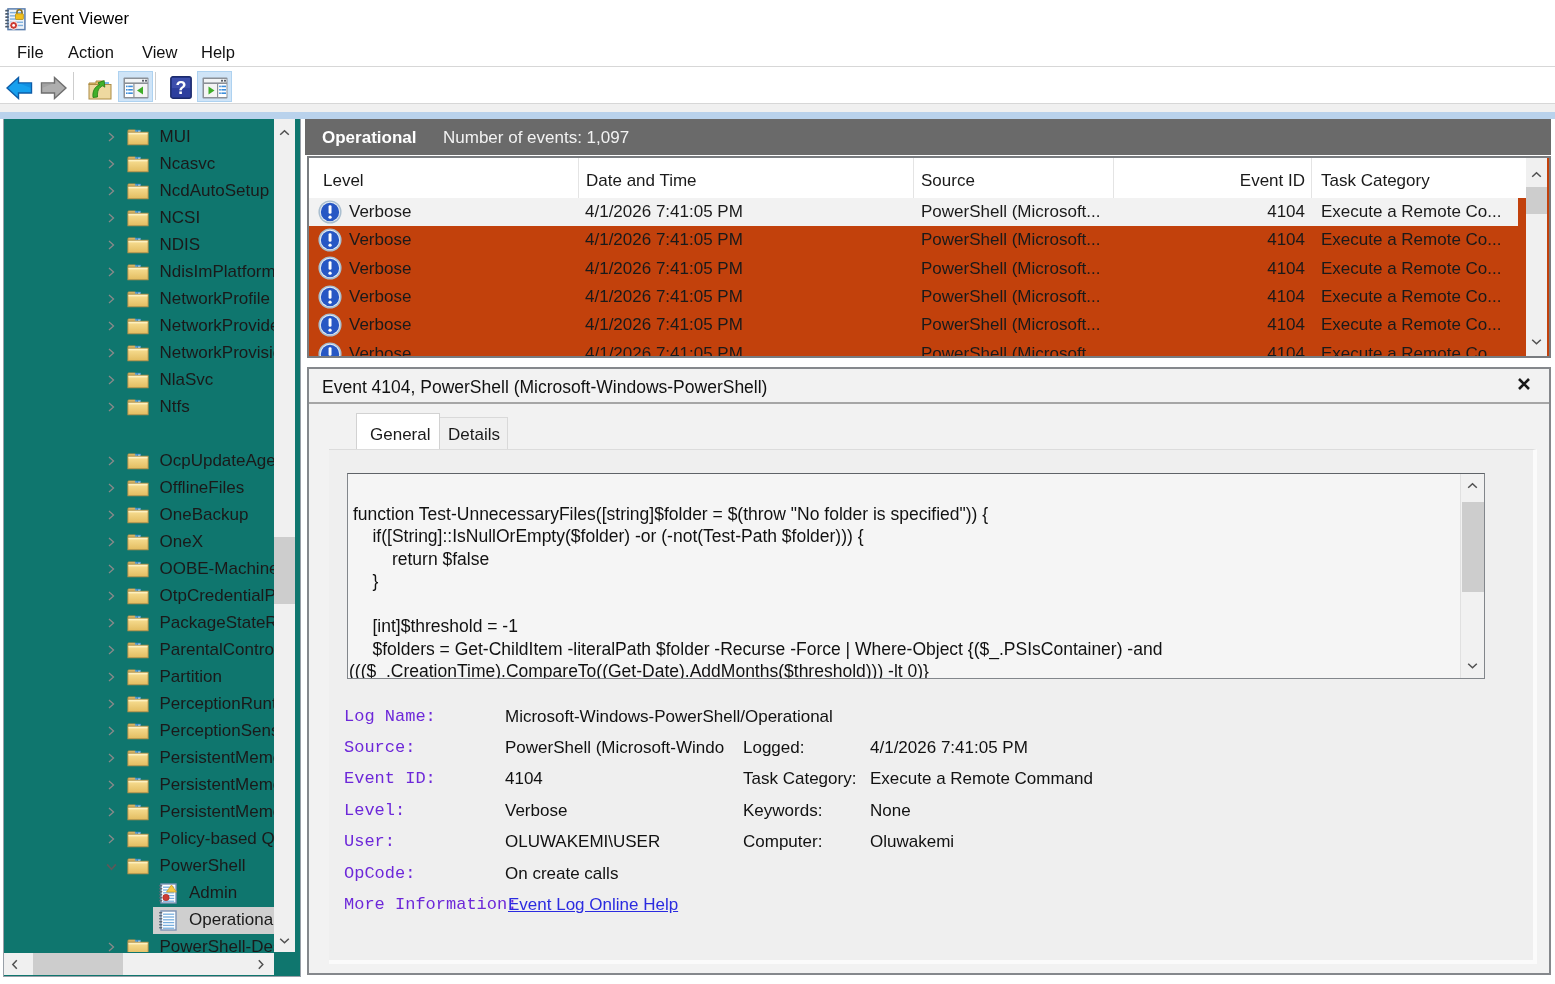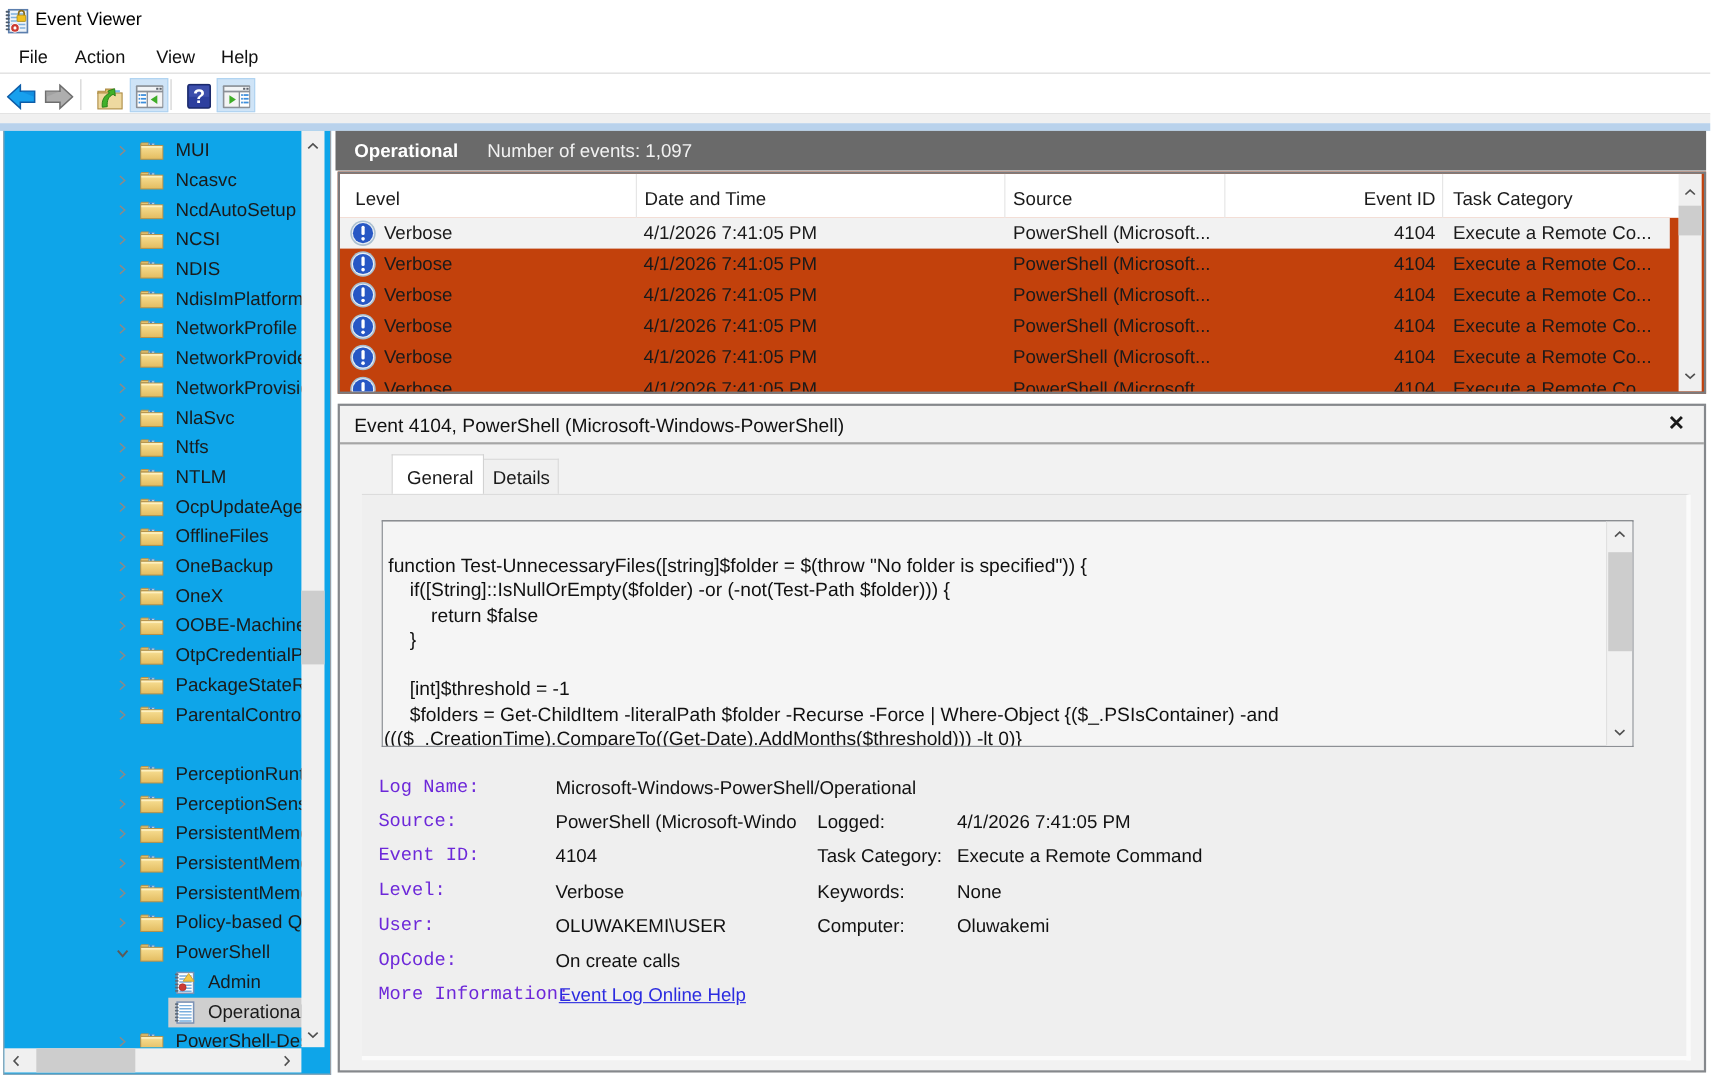--- a/index.html
+++ b/index.html
@@ -16,21 +16,21 @@
 #menubar { position:absolute; left:0; top:40px; width:100%; height:27px; background:#fff; border-bottom:1px solid #d7d7d7; font-size:16.5px; color:#111; }
 #menubar span { position:absolute; top:3px; }
 #toolbar { position:absolute; left:0; top:68px; width:100%; height:36px; background:#fff; border-bottom:1px solid #d7d7d7; }
 .tsep { position:absolute; top:4px; width:1px; height:28px; background:#cdcdcd; }
 .tbtn-hl { position:absolute; top:3px; width:35px; height:31px; background:#cfe4f7; border:1px solid #aed2f0; }
 #graystrip { position:absolute; left:0; top:104px; width:100%; height:8px; background:#f0f0f0; }
 #bluebar { position:absolute; left:0; top:112px; width:100%; height:7px; background:#b9d2ec; }
 
 
 #tree { position:absolute; left:3px; top:119px; width:298px; height:858px;
-  background:#0ea5e9; border:1px solid #99a0a8; border-top:none; }
+  background:#0f766e; border:1px solid #99a0a8; border-top:none; }
 #treerows { position:absolute; left:0; top:0; width:271px; height:833px; overflow:hidden; }
 .trow { position:absolute; left:0; height:27px; width:271px; font-size:17px; }
 .trow .chev { position:absolute; left:102px; top:8px; }
 .trow .fold { position:absolute; left:123px; top:4.5px; }
 .trow .logi { position:absolute; left:153.5px; top:3px; }
 .trow .tt { position:absolute; left:155.5px; top:3.4px; white-space:nowrap; }
 .trow .tt2 { position:absolute; left:185px; top:3.4px; white-space:nowrap; }
 .trow.sel { background:#cfcfcf; left:148.5px; width:122.5px; }
 .trow.sel .logi { left:5px; }
 .trow.sel .tt2 { left:36.5px; }
@@ -342,29 +342,20 @@
       </div>
 <div class="trow" style="top:274.5px">
         <svg class="chev" width="10" height="10" viewBox="0 0 10 10">
           <path d="M3 1 L7.5 5 L3 9" fill="none" stroke="#8a8a8a" stroke-width="1.3"></path>
         </svg>
         <svg class="fold" width="22" height="18" viewBox="0 0 22 18">
           <use href="#folder"></use>
         </svg>
         <span class="tt">Ntfs</span>
       </div>
-<div class="trow" style="top:301.5px">
-        <svg class="chev" width="10" height="10" viewBox="0 0 10 10">
-          <path d="M3 1 L7.5 5 L3 9" fill="none" stroke="#8a8a8a" stroke-width="1.3"></path>
-        </svg>
-        <svg class="fold" width="22" height="18" viewBox="0 0 22 18">
-          <use href="#folder"></use>
-        </svg>
-        <span class="tt">NTLM</span>
-      </div>
 <div class="trow" style="top:328.5px">
         <svg class="chev" width="10" height="10" viewBox="0 0 10 10">
           <path d="M3 1 L7.5 5 L3 9" fill="none" stroke="#8a8a8a" stroke-width="1.3"></path>
         </svg>
         <svg class="fold" width="22" height="18" viewBox="0 0 22 18">
           <use href="#folder"></use>
         </svg>
         <span class="tt">OcpUpdateAgent</span>
       </div>
 <div class="trow" style="top:355.5px">
@@ -422,20 +413,29 @@
         <span class="tt">PackageStateRoaming</span>
       </div>
 <div class="trow" style="top:517.5px">
         <svg class="chev" width="10" height="10" viewBox="0 0 10 10">
           <path d="M3 1 L7.5 5 L3 9" fill="none" stroke="#8a8a8a" stroke-width="1.3"></path>
         </svg>
         <svg class="fold" width="22" height="18" viewBox="0 0 22 18">
           <use href="#folder"></use>
         </svg>
         <span class="tt">ParentalControls</span>
+      </div>
+<div class="trow" style="top:544.5px">
+        <svg class="chev" width="10" height="10" viewBox="0 0 10 10">
+          <path d="M3 1 L7.5 5 L3 9" fill="none" stroke="#8a8a8a" stroke-width="1.3"></path>
+        </svg>
+        <svg class="fold" width="22" height="18" viewBox="0 0 22 18">
+          <use href="#folder"></use>
+        </svg>
+        <span class="tt">Partition</span>
       </div>
 <div class="trow" style="top:571.5px">
         <svg class="chev" width="10" height="10" viewBox="0 0 10 10">
           <path d="M3 1 L7.5 5 L3 9" fill="none" stroke="#8a8a8a" stroke-width="1.3"></path>
         </svg>
         <svg class="fold" width="22" height="18" viewBox="0 0 22 18">
           <use href="#folder"></use>
         </svg>
         <span class="tt">PerceptionRuntime</span>
       </div>

